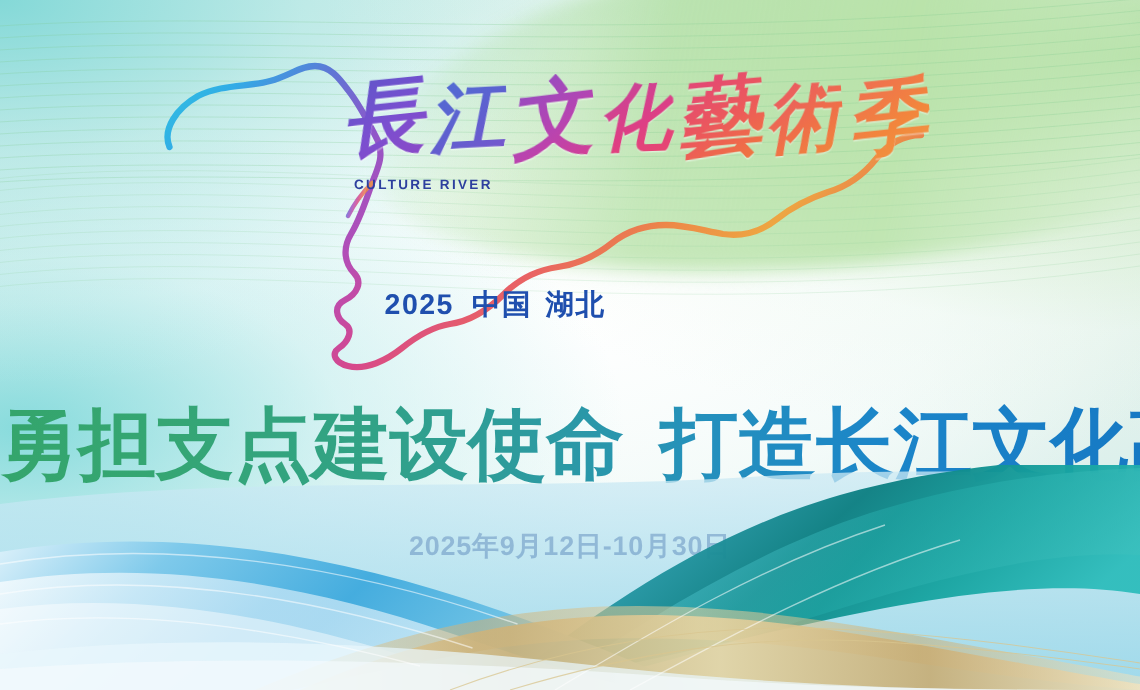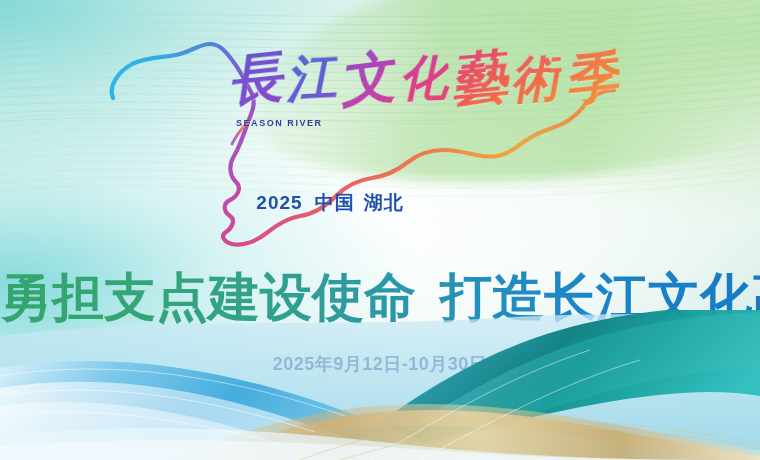--- a/index.html
+++ b/index.html
@@ -159,21 +159,21 @@
     <span class="c1">長</span>
     <span class="c2">江</span>
     <span class="c3">文</span>
     <span class="c4">化</span>
     <span class="c5">藝</span>
     <span class="c6">術</span>
     <span class="c7">季</span>
   </div>
 
   <div class="eng">
-    <div>SEASON RIVER</div>
+    <div>CULTURE RIVER</div>
   </div>
 
   <div class="yearline">
     <span class="y">2025</span><span>中国</span><span class="p2">湖北</span>
   </div>
 
   <div class="headline">
     <span>勇担支点建设使命</span><span class="gap"></span><span>打造长江文化高地</span>
   </div>
 

